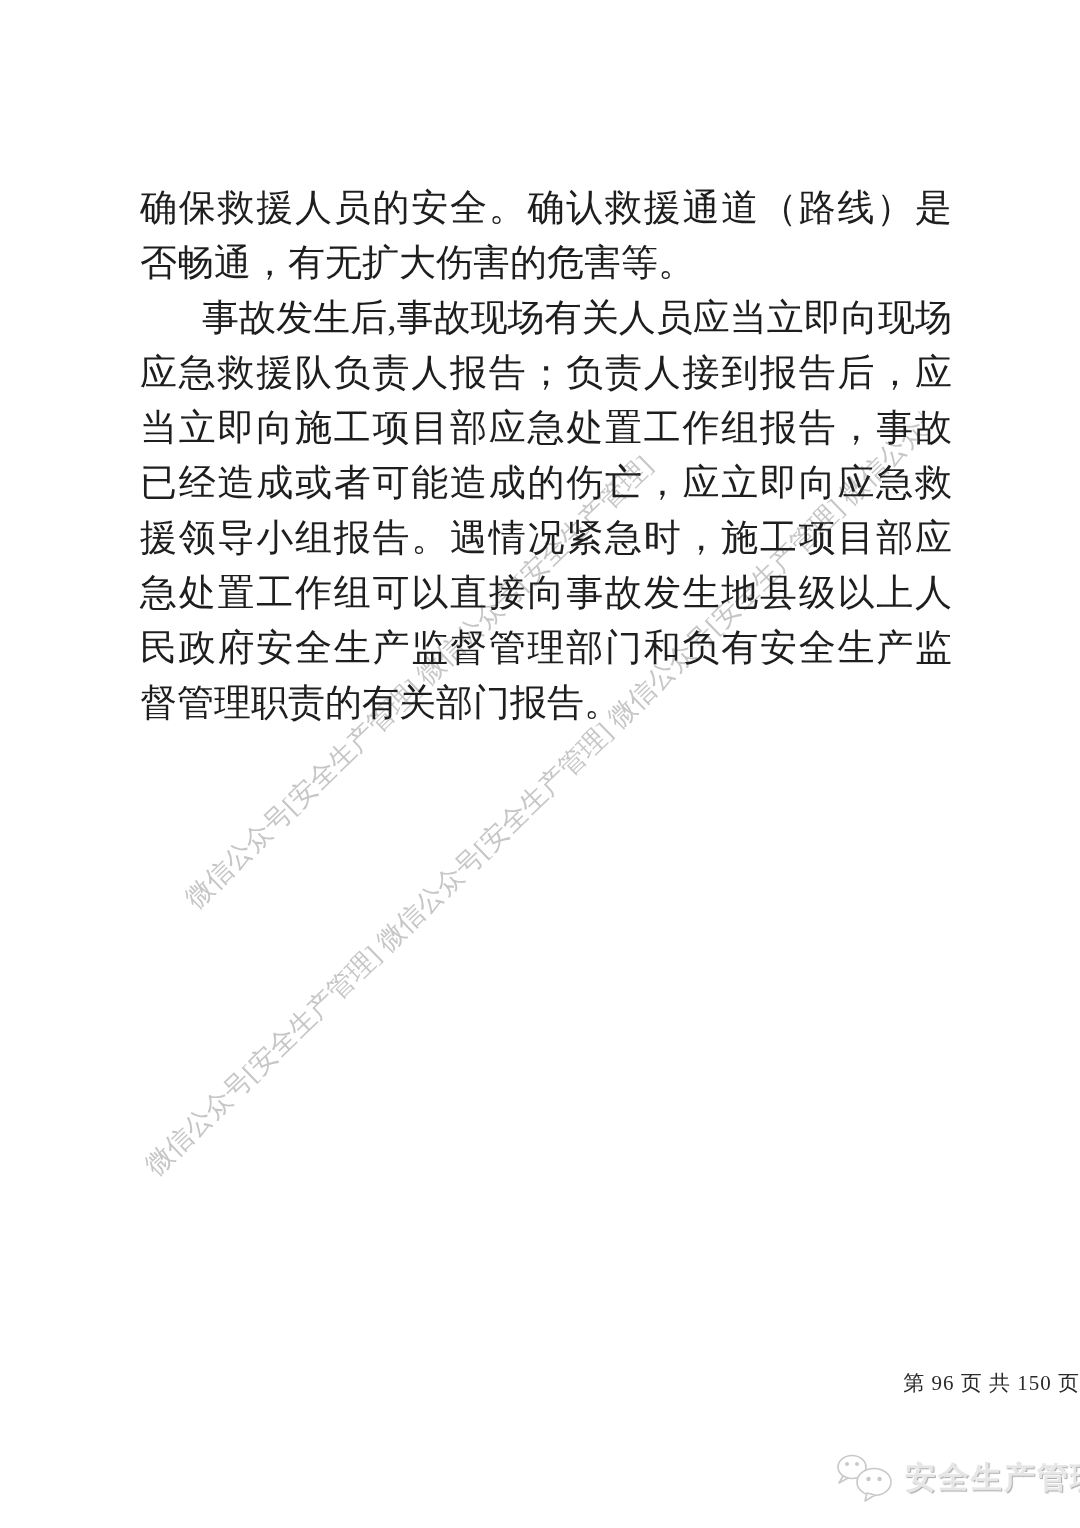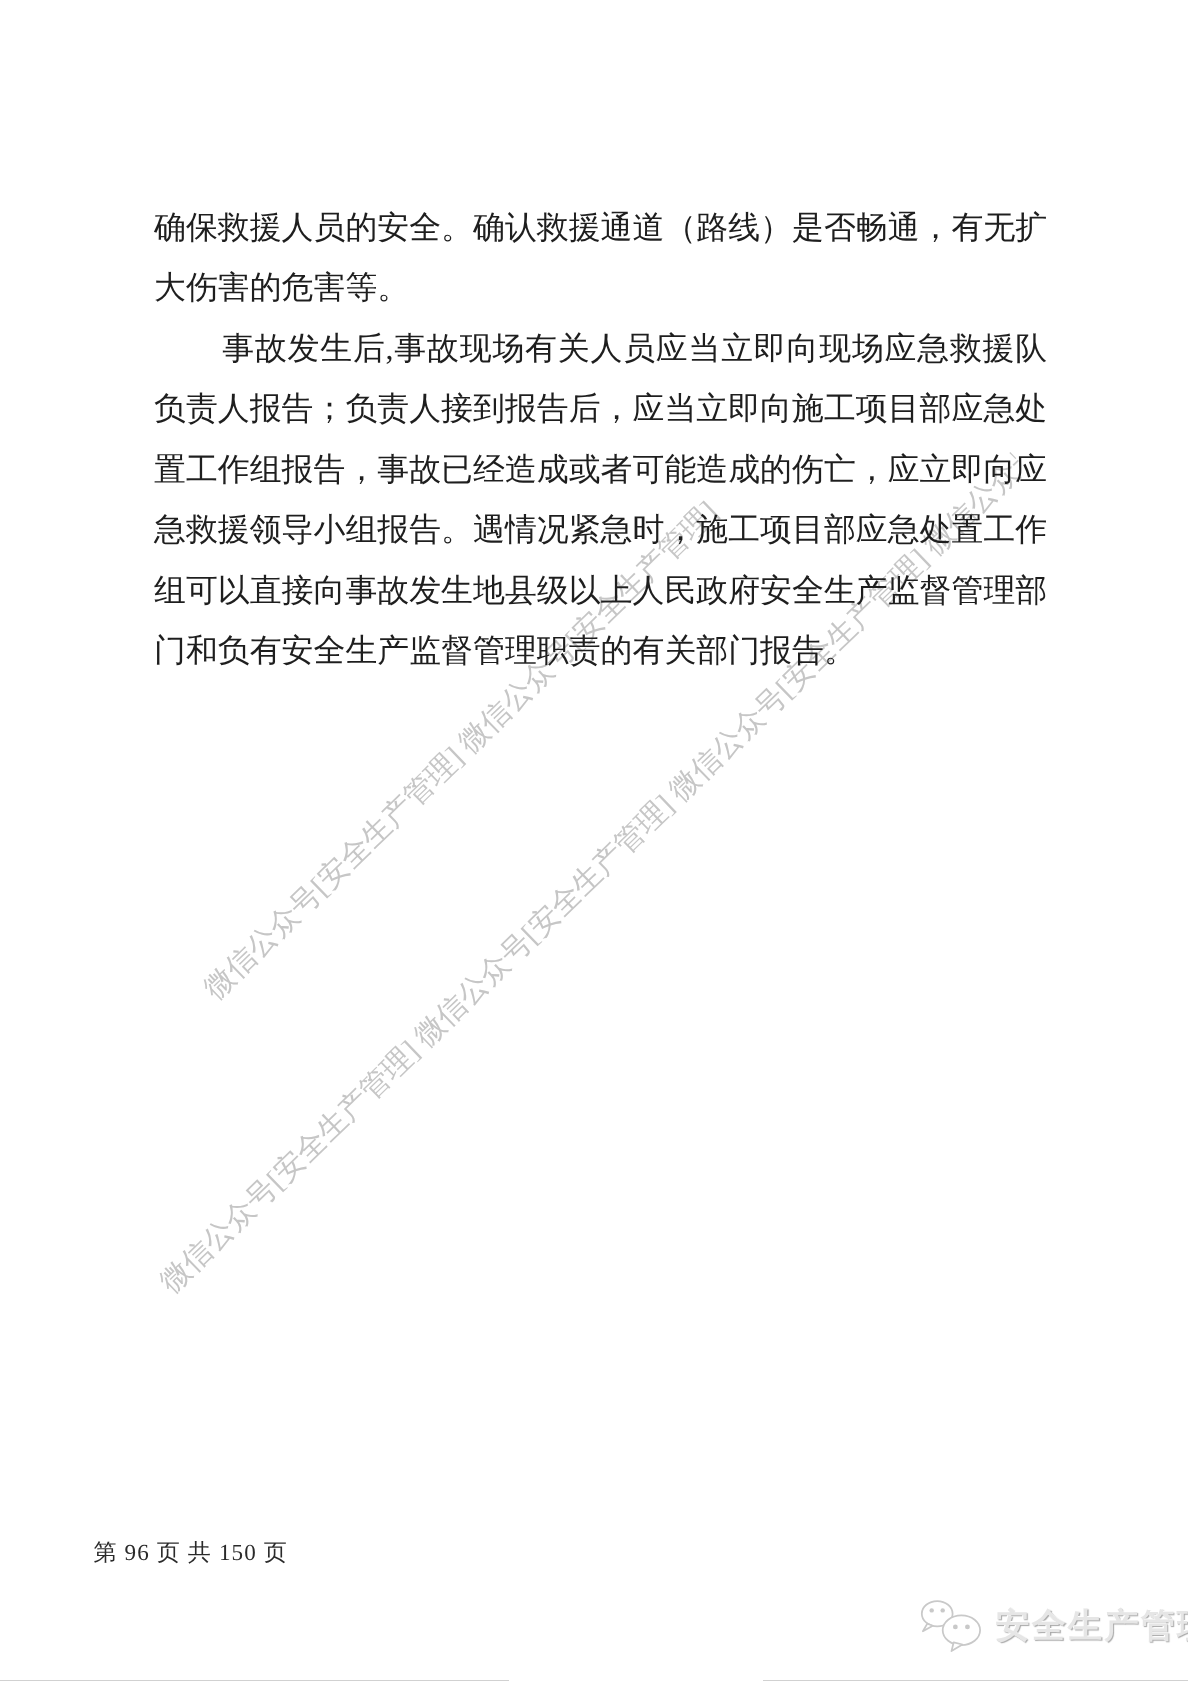--- a/index.html
+++ b/index.html
@@ -24,41 +24,40 @@
     transform:rotate(-44deg);
   }
   .wm1{left:150px;top:1153px;width:1080px;}
   .wm2{left:190px;top:886px;width:640px;}
   
   .content{
     position:absolute;
     left:140px;top:180px;
     width:812px;
     z-index:2;
-    font-size:29px;
+    font-size:37px;
     line-height:55px;
     color:#1e1e1e;
     text-align:justify;
   }
   .content p{margin:0;padding:0;}
   .content p.indent-none{text-indent:0;}
   .content p.indent-num{text-indent:36px;}
   .content p.indent-prose{text-indent:62px;}
   
   .footer{
     position:absolute;
     left:0;right:0;top:1368px;
     z-index:2;
-    text-align:left;
+    text-align:right;
     padding-left:85px;
     font-size:21px;
     line-height:30px;
     color:#2a2a2a;
     letter-spacing:1px;
-    margin-top:28px;
   }
   
   .brand{
     position:absolute;
     left:833px;top:1452px;
     z-index:2;
     display:flex;
     align-items:center;
     gap:8px;
   }

